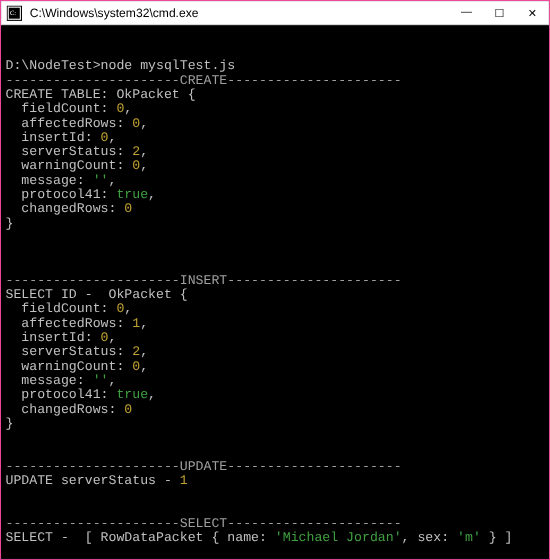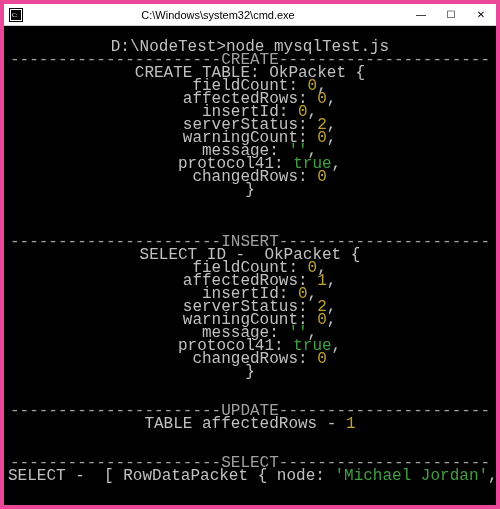--- a/index.html
+++ b/index.html
@@ -7,25 +7,24 @@
     font-family: Consolas, 'Courier New', monospace;
     font-size: 11px;
     background: #ffffff;
     width: 500px;
     height: 509px;
     overflow: hidden;
   }
   .window {
     width: 500px;
     height: 509px;
-    border: 4px solid #ec4899;
+    border: 1px solid #ec4899;
     background: #000;
     display: flex;
     flex-direction: column;
-    text-align: center;
   }
   .titlebar {
     height: 22px;
     background: #fff;
     display: flex;
     align-items: center;
     border-bottom: 1px solid #ccc;
     font-family: 'Segoe UI', Tahoma, sans-serif;
     font-size: 11px;
     color: #000;
@@ -53,25 +52,25 @@
     align-items: center;
     justify-content: center;
     font-size: 10px;
     color: #000;
     cursor: default;
   }
   .terminal {
     flex: 1;
     background: #000;
     color: #c0c0c0;
-    padding: 2px 4px;
+    padding: 18px 4px;
     line-height: 13px;
     white-space: pre;
     overflow: hidden;
-    font-size: 16px;
+    font-size: 12px;
     font-family: Liberation Mono, monospace;
   }
   .c-dim   { color: #a0a0a0; }
   .c-num   { color: #c0a030; } 
   .c-true  { color: #40a040; } 
   .c-str   { color: #40a040; }
 </style>
 </head>
 <body>
 
@@ -116,25 +115,25 @@
 <span>  insertId: </span><span class="c-num">0</span>,
 <span>  serverStatus: </span><span class="c-num">2</span>,
 <span>  warningCount: </span><span class="c-num">0</span>,
 <span>  message: </span><span class="c-str">''</span>,
 <span>  protocol41: </span><span class="c-true">true</span>,
 <span>  changedRows: </span><span class="c-num">0</span>
 <span>}</span>
 
 
 <span class="c-dim">----------------------UPDATE----------------------</span>
-<span>TABLE affectedRows - </span><span class="c-num">1</span>
+<span>UPDATE serverStatus - </span><span class="c-num">1</span>
 
 
 <span class="c-dim">----------------------SELECT----------------------</span>
-<span>SELECT -  [ RowDataPacket { node: </span><span class="c-str">'Michael Jordan'</span><span>, sex: </span><span class="c-str">'m'</span><span> } ]</span>
+<span>SELECT -  [ RowDataPacket { name: </span><span class="c-str">'Michael Jordan'</span><span>, sex: </span><span class="c-str">'m'</span><span> } ]</span>
 
 
 <span class="c-dim">----------------------DELETE----------------------</span>
 
 
 
 
 
 
 

